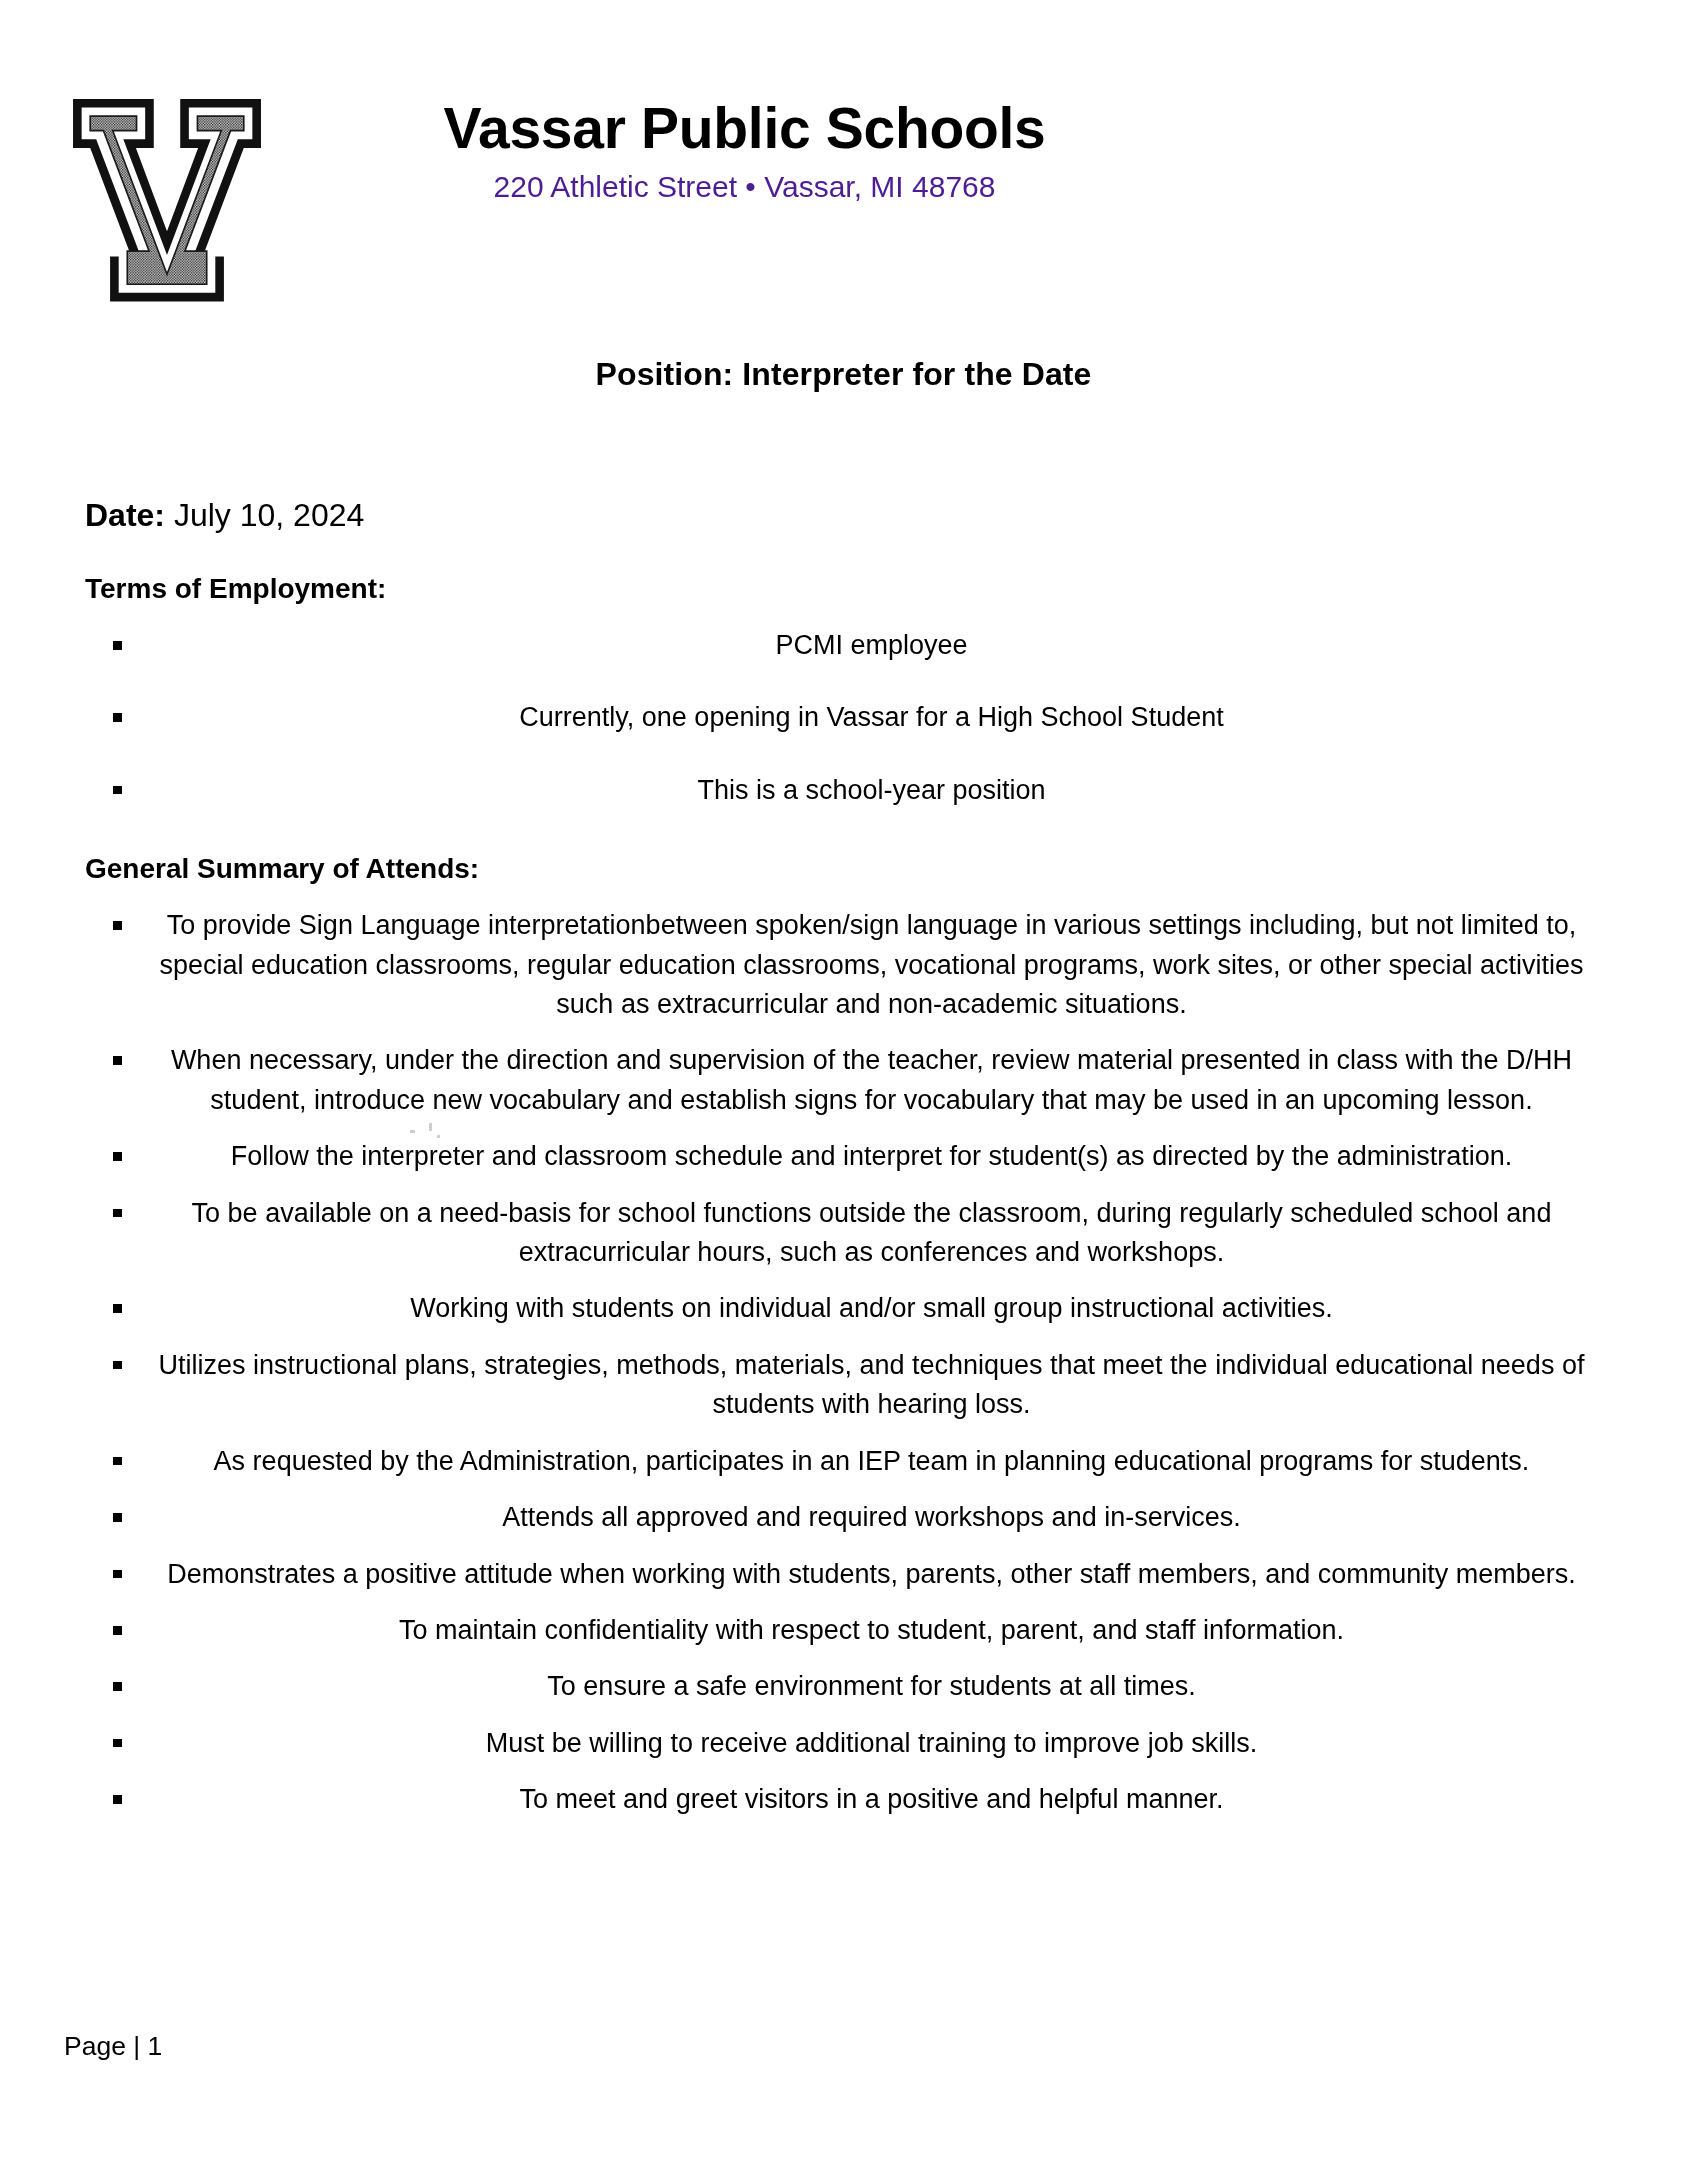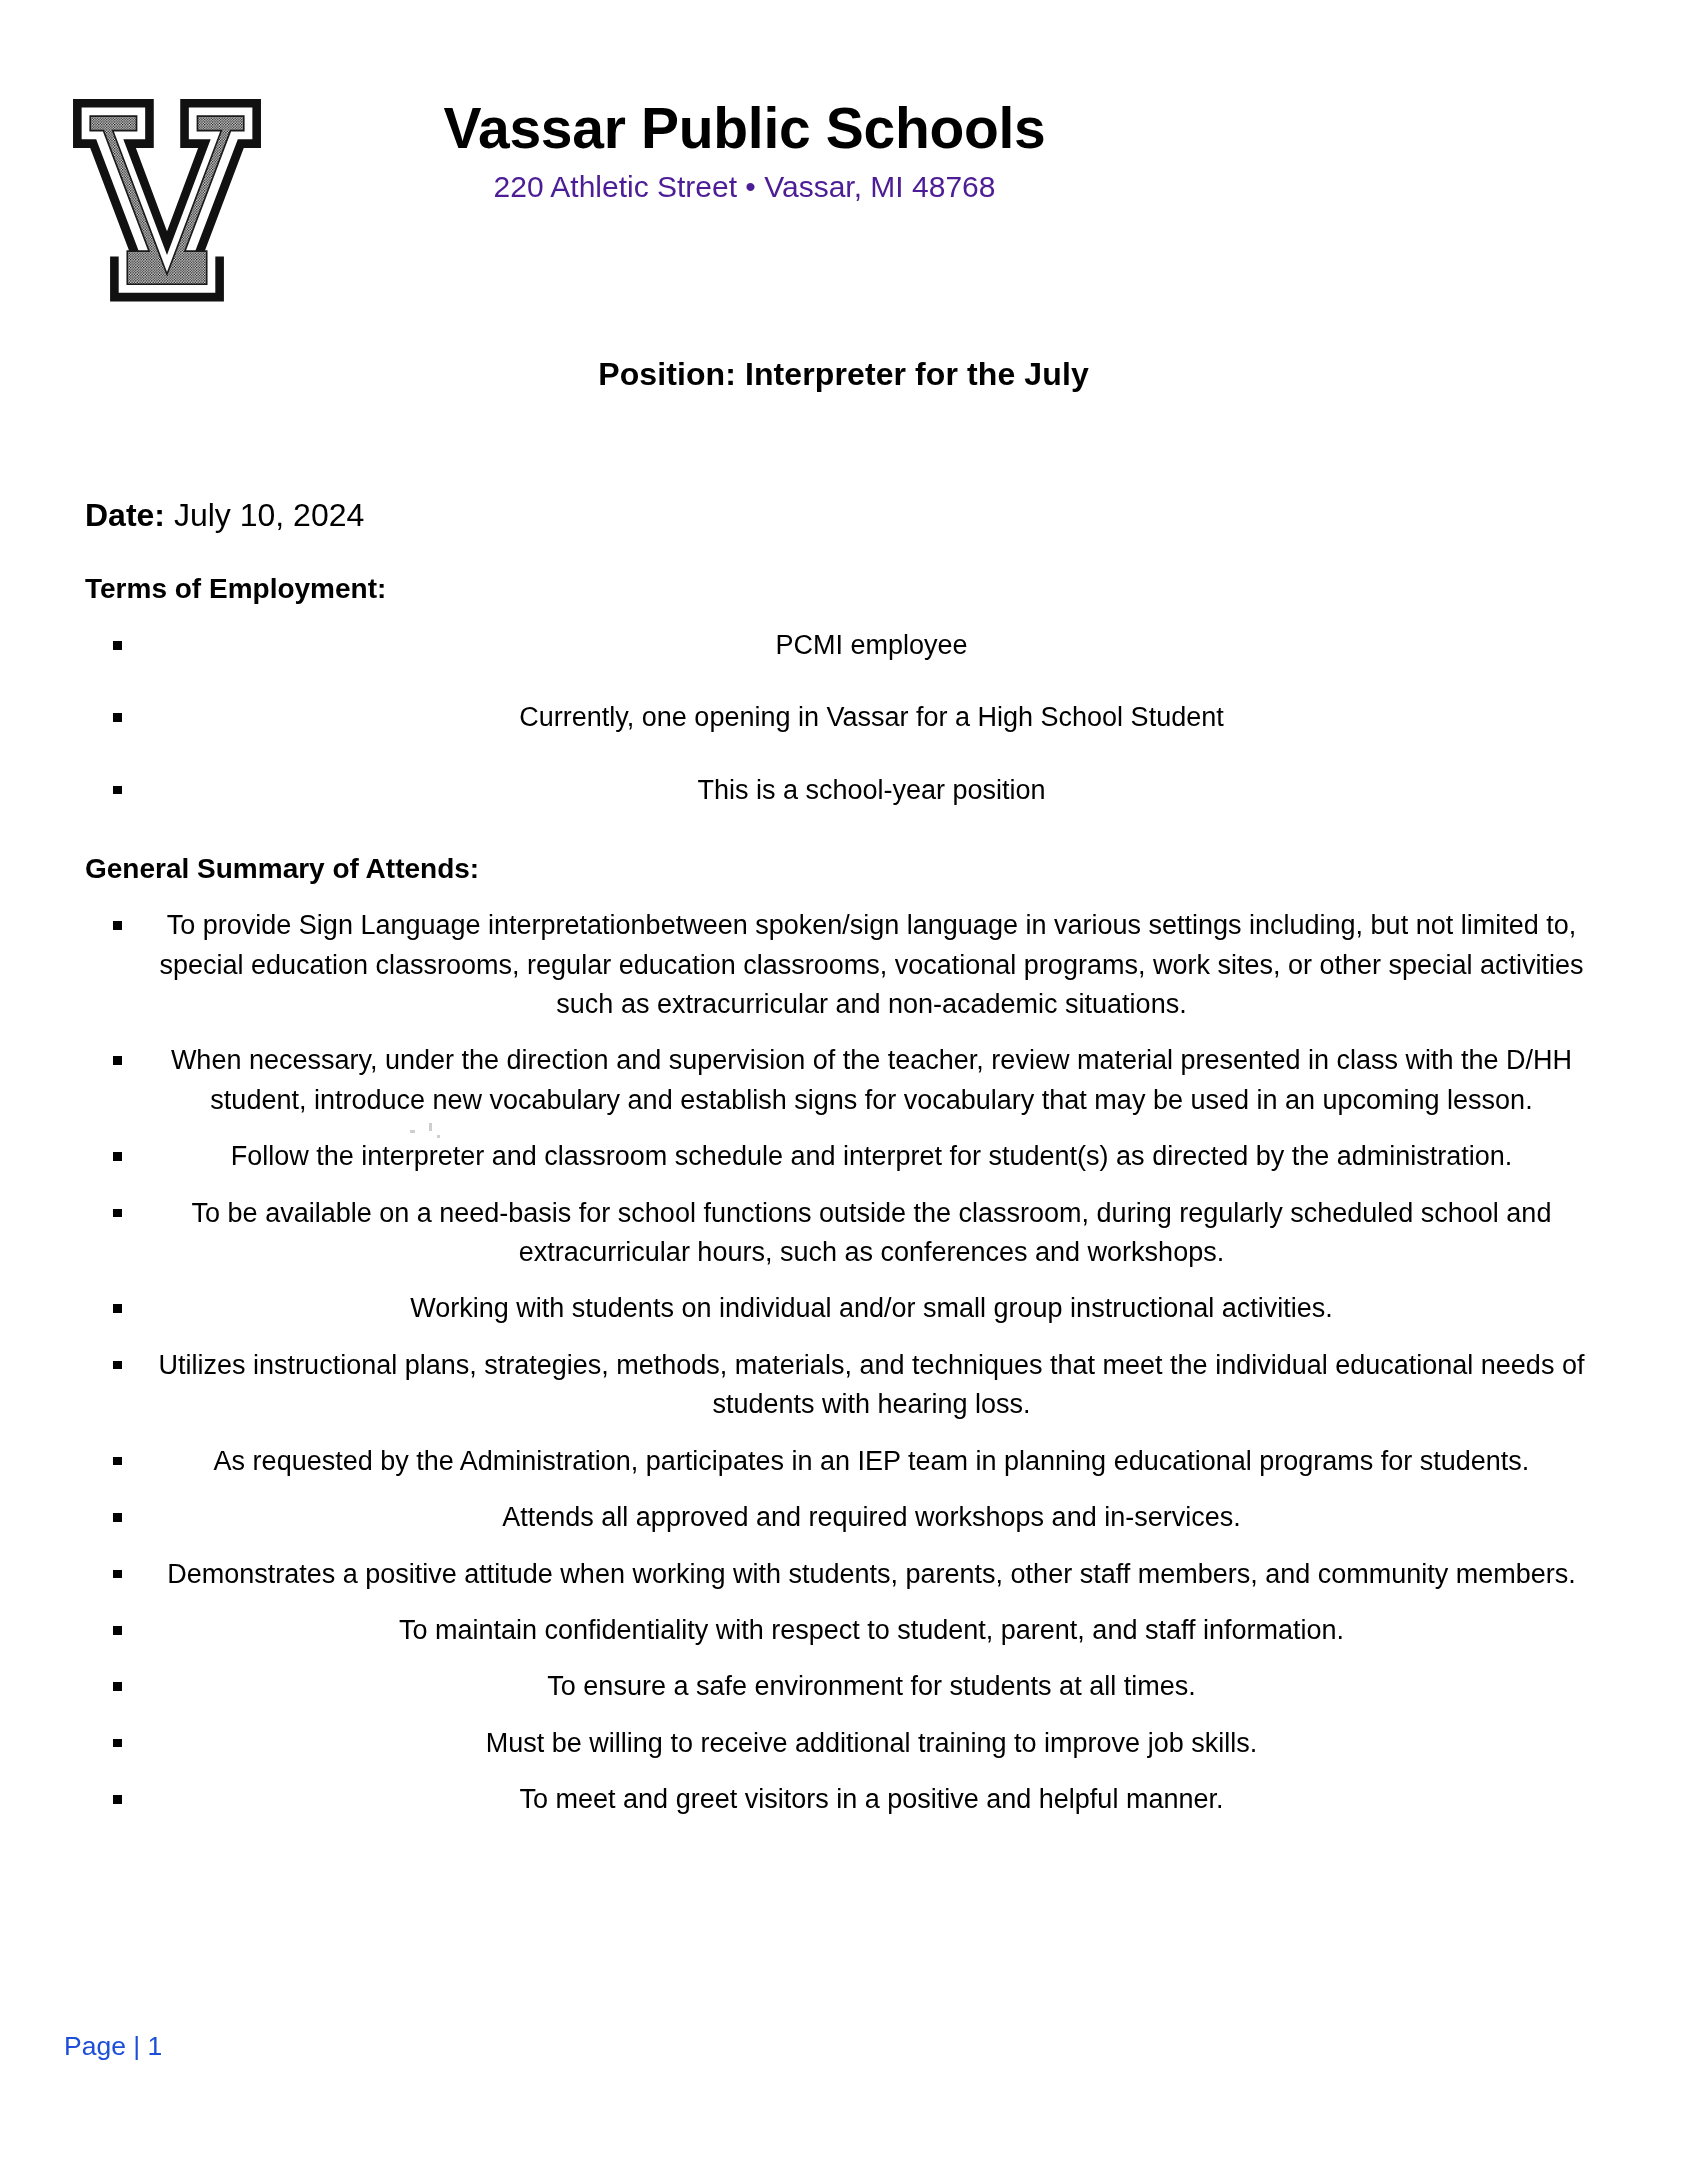--- a/index.html
+++ b/index.html
@@ -125,21 +125,21 @@
   ul.terms > li { margin-bottom: 33px; }
   ul.summary > li { margin-bottom: 17px; }
 
   
   .page-footer {
     position: absolute;
     left: 64px;
     bottom: 120px;
     font-size: 26.5px;
     line-height: 1.2;
-    color: #1d4ed8;
+    color: #000000;
   }
 
   
   .artifact {
     position: absolute;
     background: #bdbdbd;
     opacity: 0.75;
   }
 </style>
 </head>
@@ -246,21 +246,21 @@
                  Z" fill="none" stroke="#1a1a1a" stroke-width="2.5"></path>
       </svg>
     </div>
 
     <div class="masthead">
       <div class="school-name">Vassar Public Schools</div>
       <div class="school-address">220 Athletic Street • Vassar, MI 48768</div>
     </div>
   </div>
 
-  <div class="position-title">Position: Interpreter for the July</div>
+  <div class="position-title">Position: Interpreter for the Date</div>
 
   <div class="body-area">
 
     <div class="date-line">
       <span class="lbl">Date:</span><span class="val"> July 10, 2024</span>
     </div>
 
     <div class="section-heading">Terms of Employment:</div>
     <ul class="bullets terms">
       <li>PCMI employee</li>

